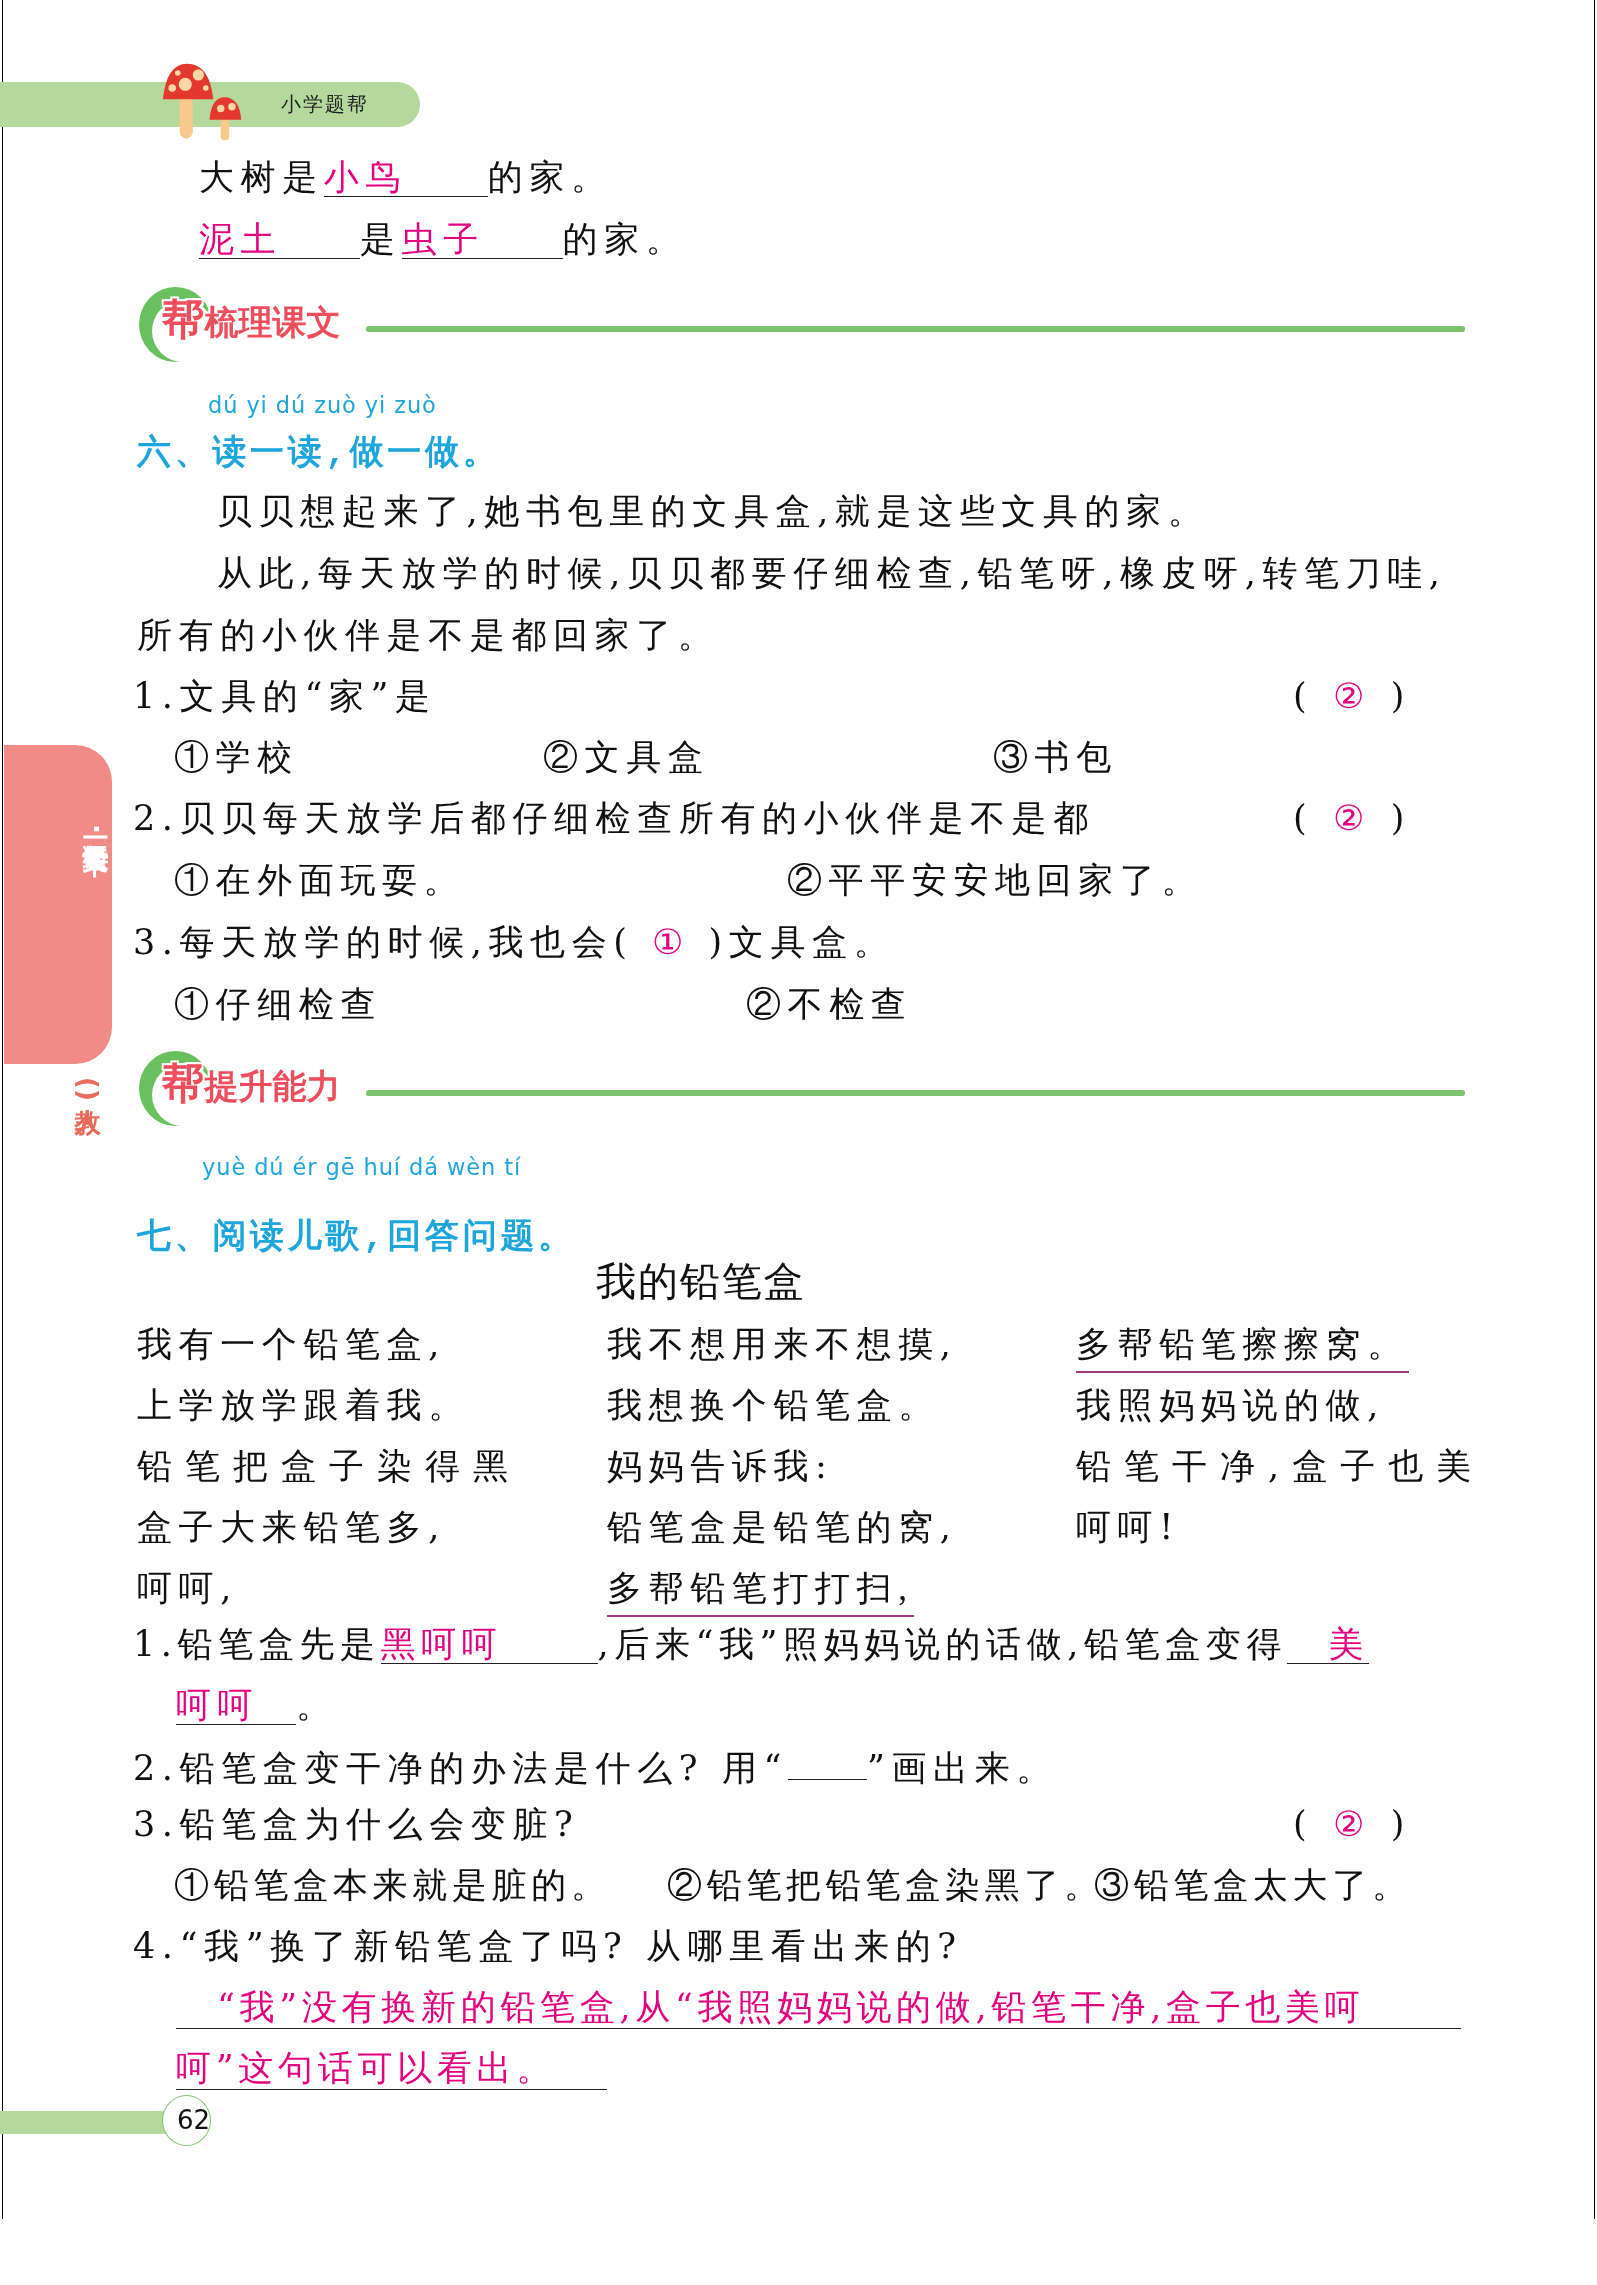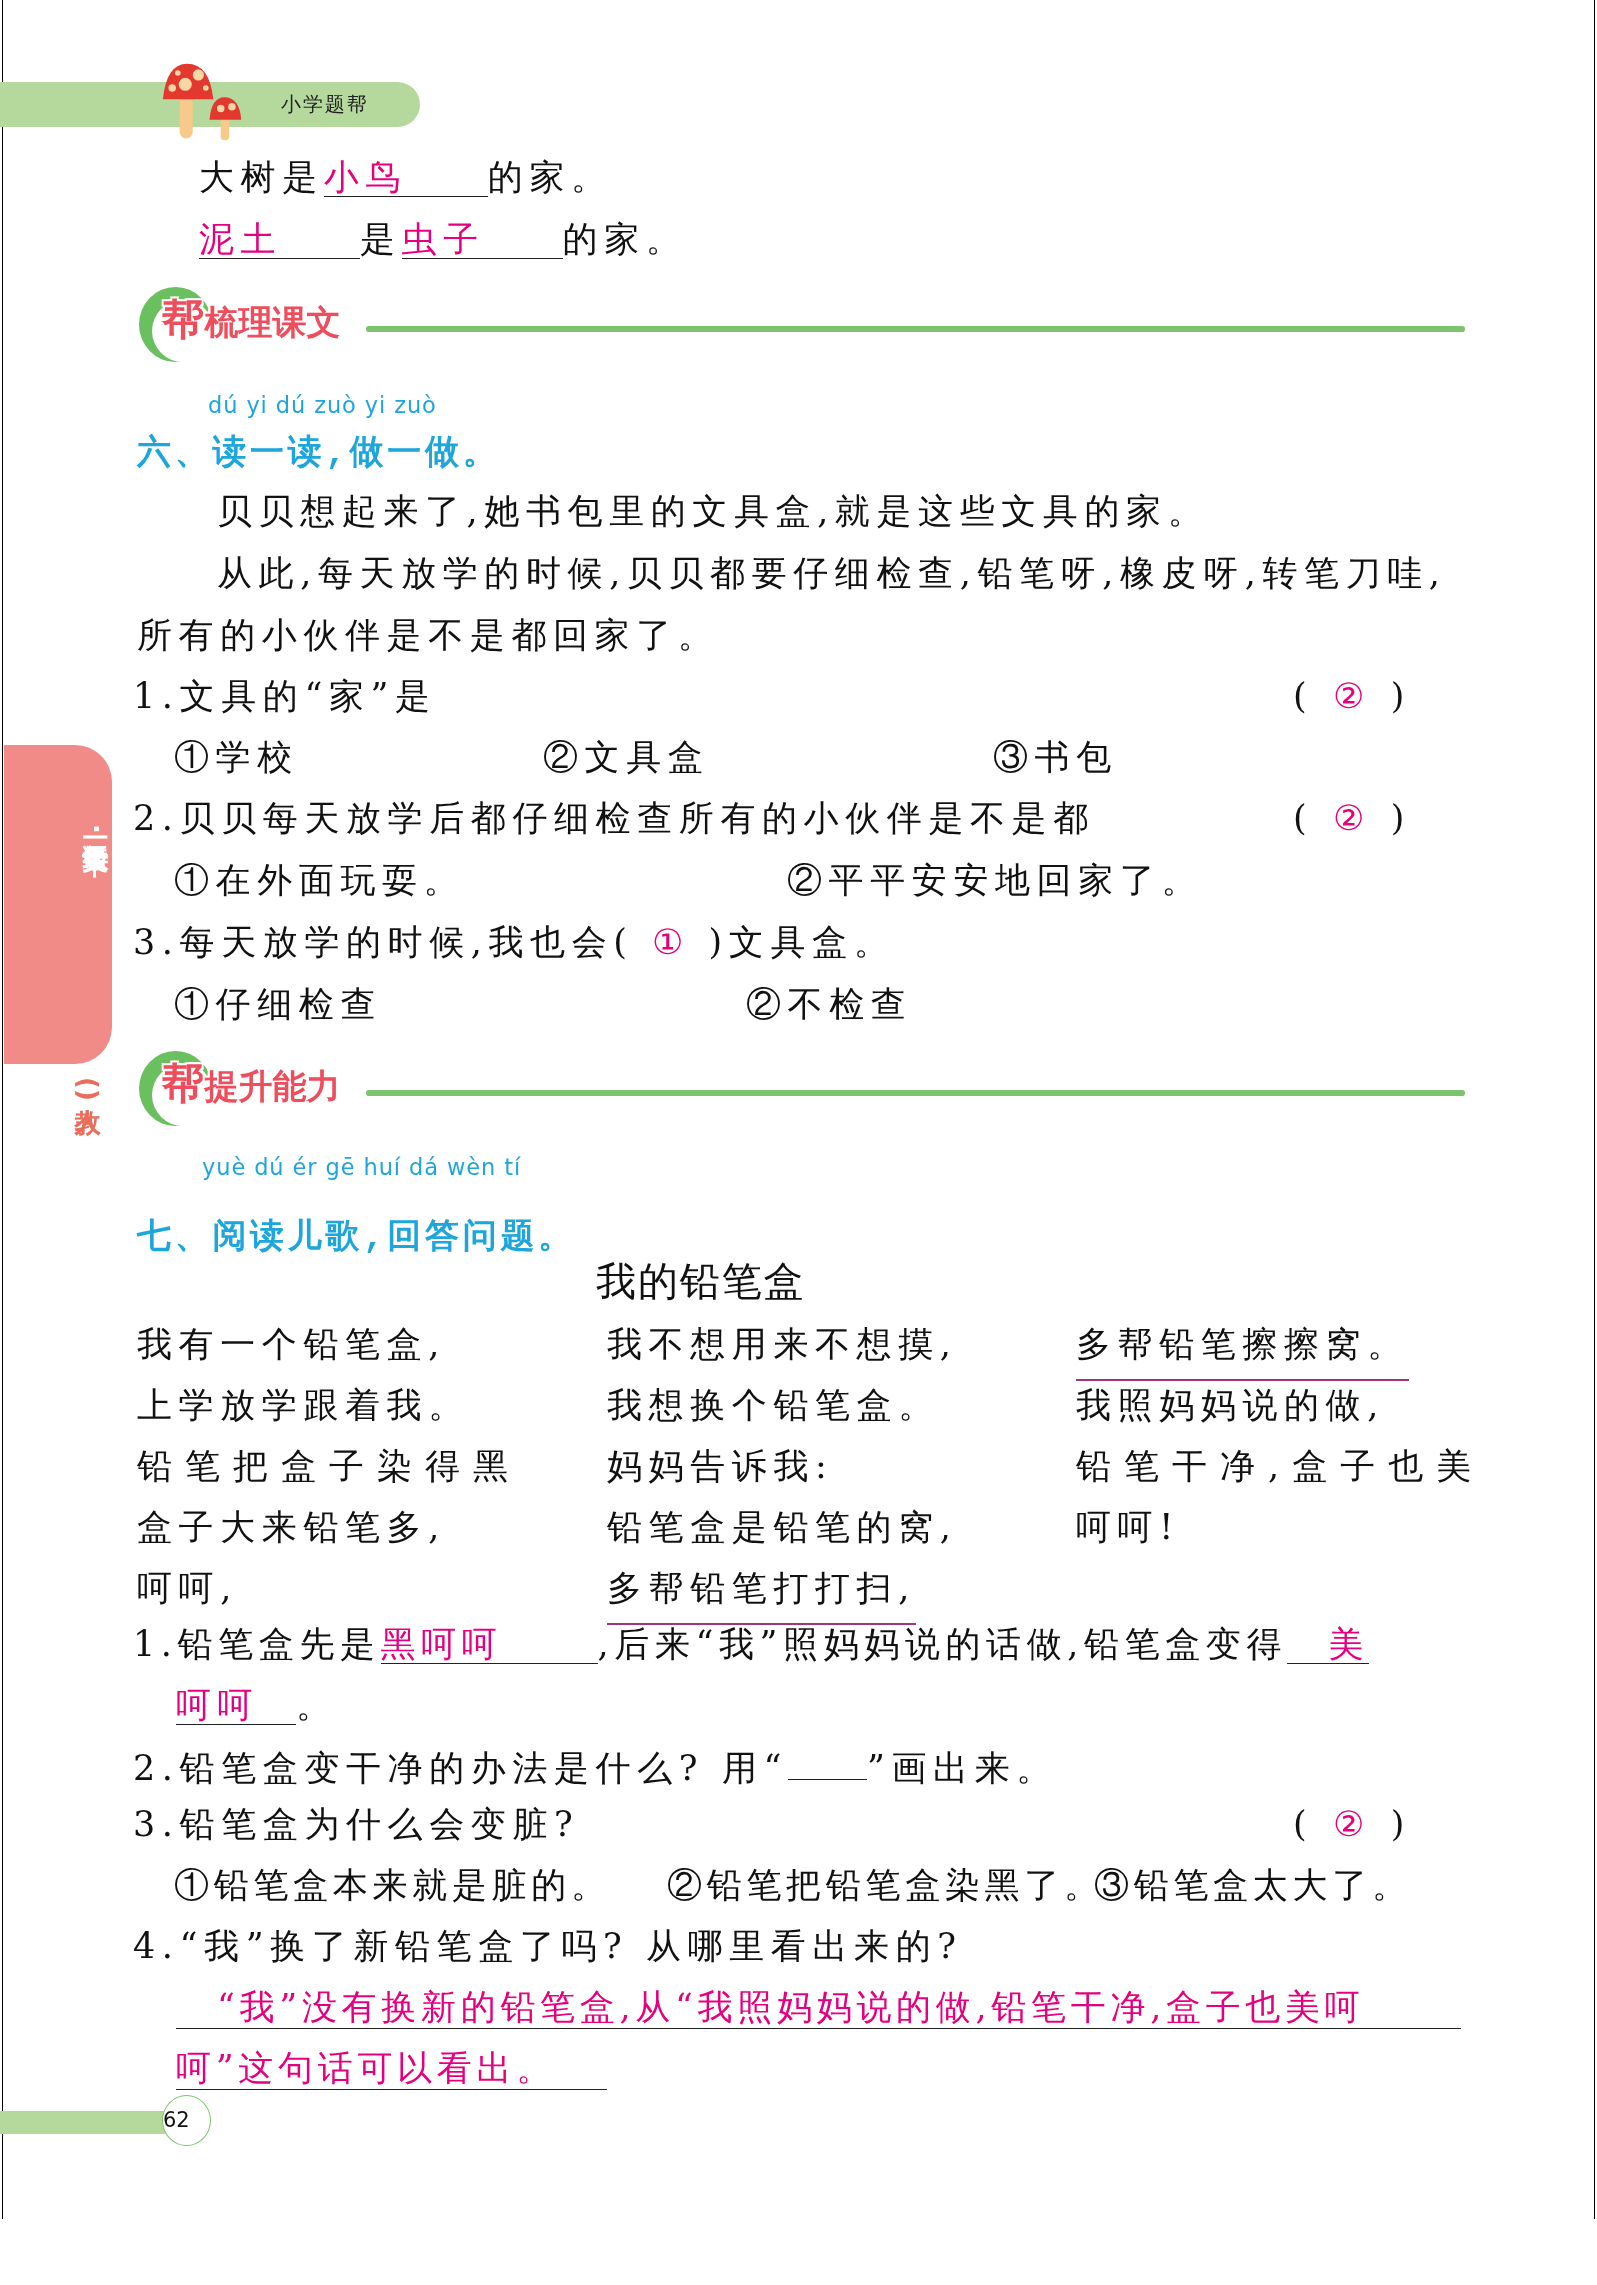--- a/index.html
+++ b/index.html
@@ -29,25 +29,25 @@
   .q-title { font-family:Liberation Mono, monospace; color:#1ea6dc; font-size:34px; font-weight:bold; letter-spacing:3.7px; }
   .paren { font-size:35px; }
   .paren .ans { display:inline-block; width:84px; text-align:center; }
   .side-tab { position:absolute; left:3.7px; top:745px; width:108px; height:319px; background:#f08b88;
               border-radius:0 37px 37px 0; }
   .side-text { position:absolute; left:73px; top:824px; width:37px; color:#fff; font-family:"DejaVu Sans","Liberation Sans",sans-serif;
                font-weight:bold; font-size:26px; line-height:28px; text-align:center; writing-mode:vertical-rl; }
   .side-sub { position:absolute; left:71px; top:1077px; color:#ea6d5c; font-family:"DejaVu Sans","Liberation Sans",sans-serif;
               font-weight:bold; font-size:26px; writing-mode:vertical-rl; }
   .poem-title { font-family:"DejaVu Sans","Liberation Sans",sans-serif; font-size:40px; letter-spacing:1.9px; }
-  .u-mark { border-bottom:2.8px solid #a2337d; padding-bottom:15px; }
+  .u-mark { border-bottom:2.8px solid #a2337d; padding-bottom:7px;font-family:Liberation Serif, serif; }
   .pn-bar { position:absolute; left:0; top:2111px; width:169px; height:22.5px; background:#b5d99c; }
   .pn-circle { position:absolute; left:162px; top:2095px; width:47px; height:49px; border-radius:50%;
-               border:1.9px solid #7cc36d; background:#fff; text-align:left; line-height:49px;
-               font-family:"DejaVu Sans","Liberation Sans",sans-serif; font-size:21px; }
+               border:1.9px solid #7cc36d; background:#fff; text-align:right; line-height:49px;
+               font-family:"DejaVu Sans","Liberation Sans",sans-serif; font-size:26px; }
 </style>
 </head>
 <body>
 
 <div class="page-border"></div>
 
 <div class="hdr-bar"></div>
 <svg class="abs" style="left:161px;top:60px" width="84" height="84" viewBox="0 0 90 90">
   <rect x="20" y="38" width="14" height="46" rx="7" fill="#f7c98a"></rect>
   <path d="M2 42 Q6 4 28 4 Q52 4 56 42 Z" fill="#e2382d"></path>

